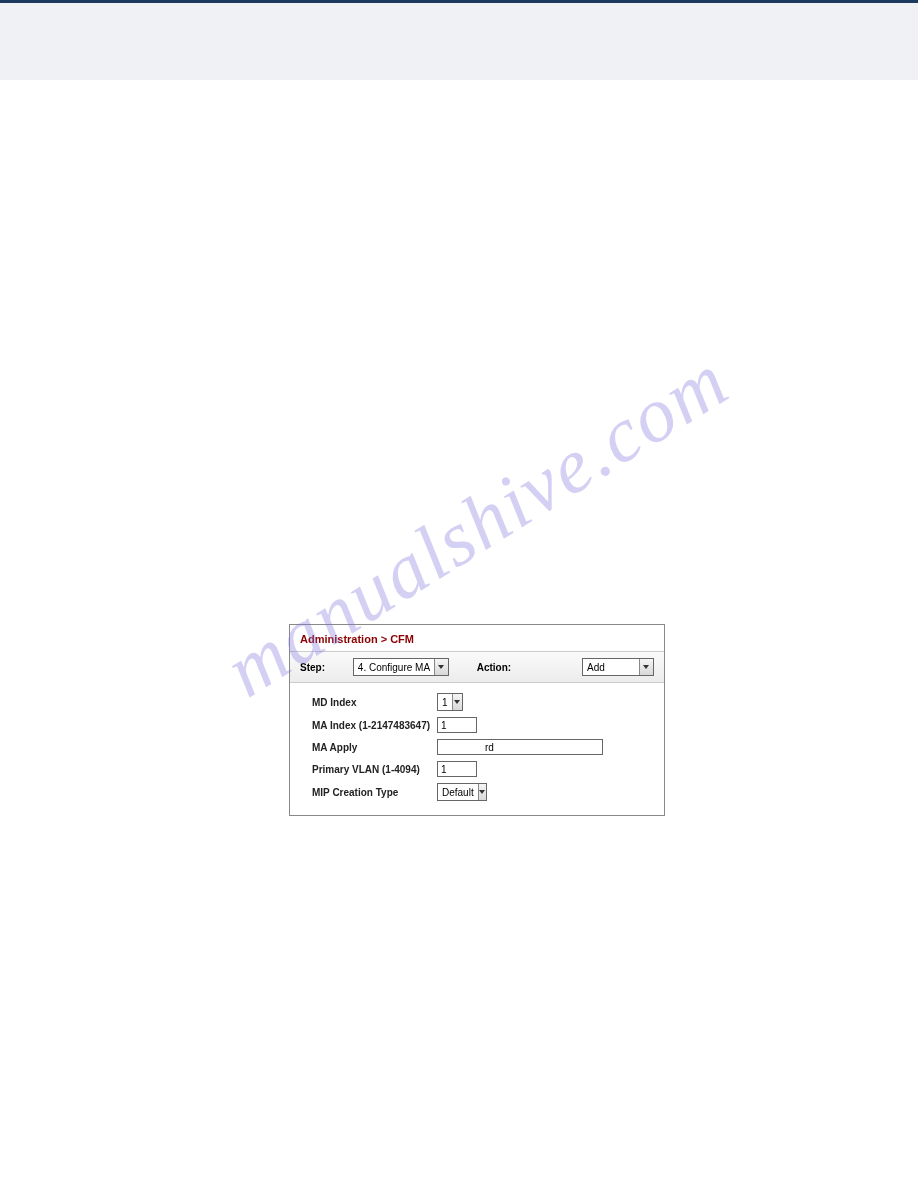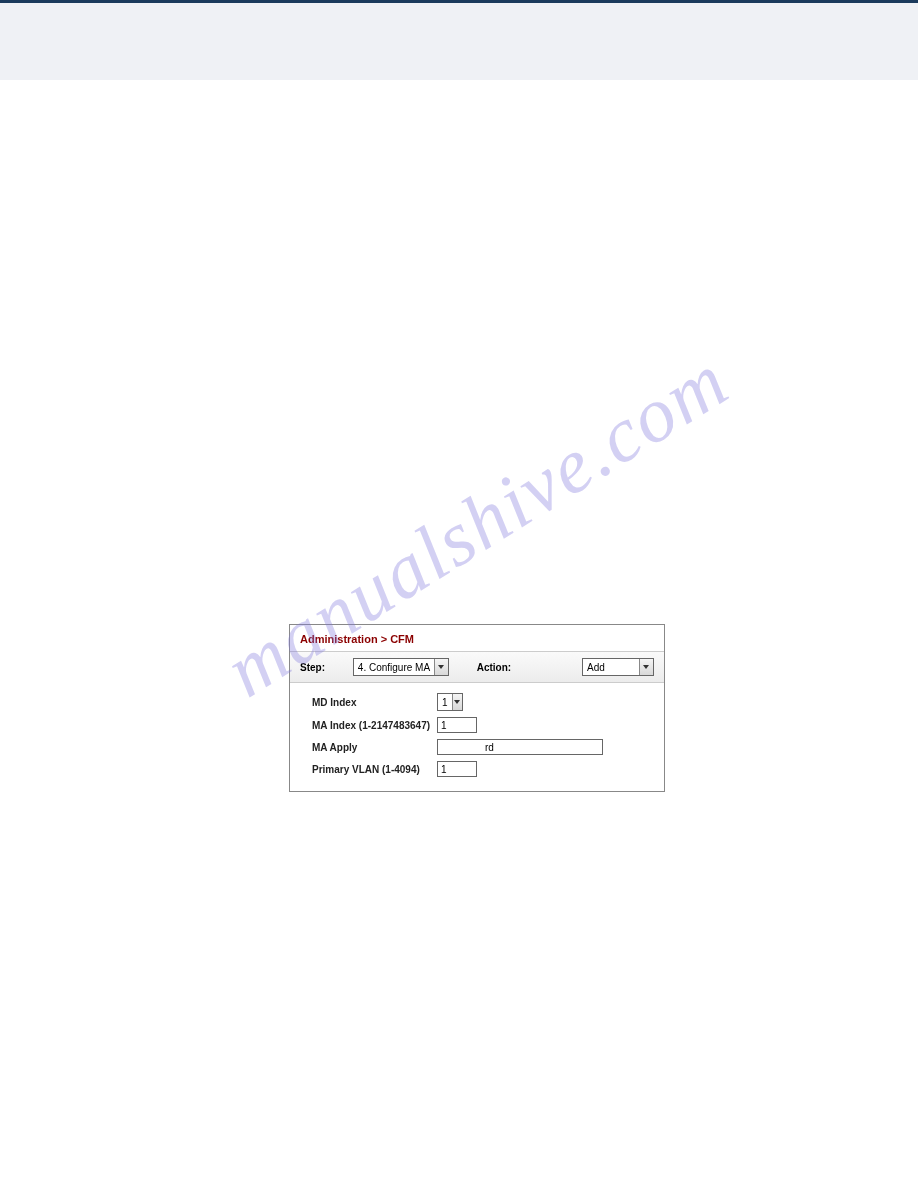--- a/index.html
+++ b/index.html
@@ -178,15 +178,22 @@
       <input class="text-input inp-ma-index" value="1" style="">
     </div>
     <div class="form-row">
       <span class="flabel">MA Apply</span>
       <input class="text-input inp-ma-name" value="rd" style="">
     </div>
     <div class="form-row">
       <span class="flabel">Primary VLAN (1-4094)</span>
       <input class="text-input inp-vlan" value="1" style="">
     </div>
+    <div class="form-row">
+      <span class="flabel">MIP Creation Type</span>
+      <span class="select-widget select-mip">
+        <span class="sel-text">Default</span>
+        <span class="sel-arrow"></span>
+      </span>
+    </div>
   </div>
 
 </div>
 
 </body></html>

